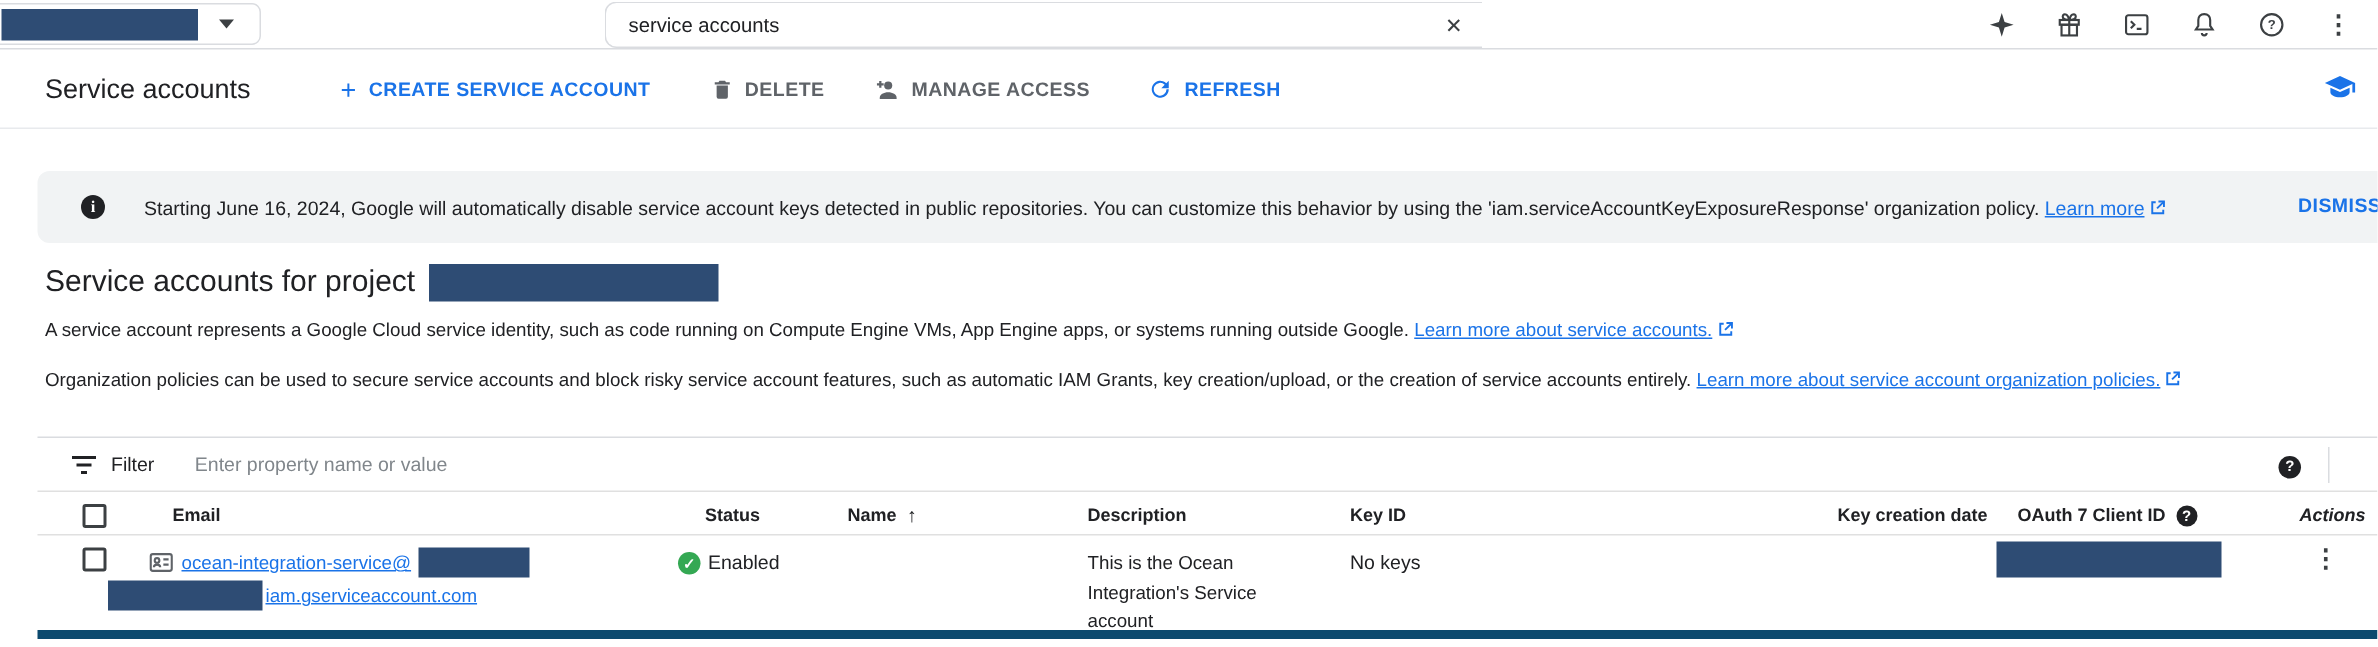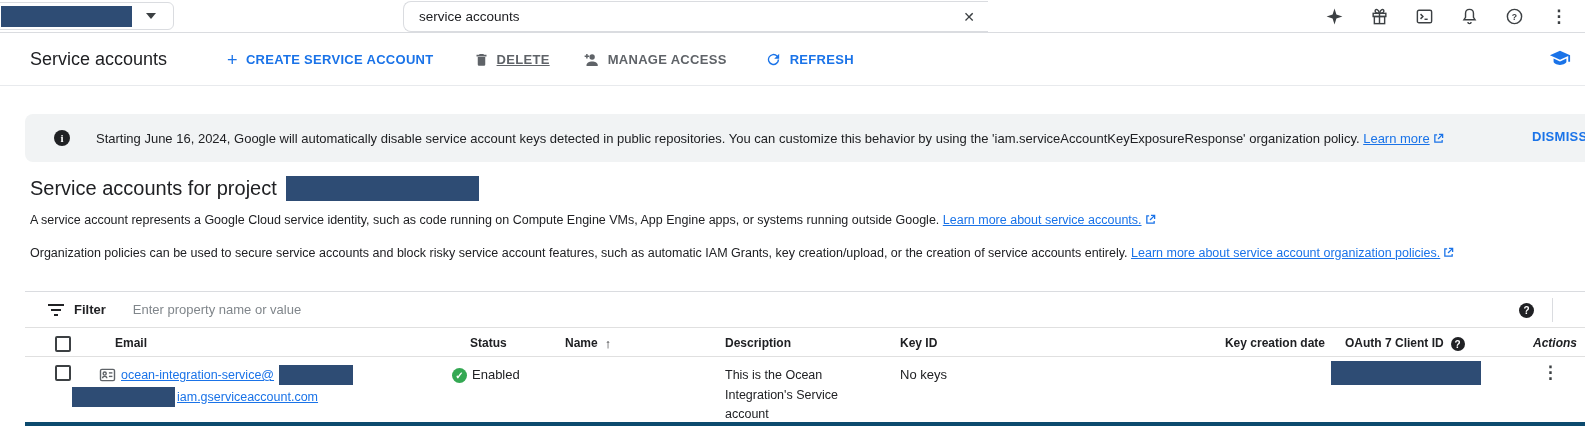--- a/index.html
+++ b/index.html
@@ -24,21 +24,21 @@
   .dots-v { font-size:17px; font-weight:bold; color:#3c4043; line-height:17px; }
 
   
   .toolbar { position:absolute; top:34px; left:0; right:0; height:52px; display:flex; align-items:center; border-bottom:1px solid #e8eaed; background:#fff; padding:0 14px 0 30px; }
   .page-title { font-size:18px; font-weight:400; color:#202124; }
   .tb-btn { background:none; border:none; cursor:pointer; display:flex; align-items:center; gap:8px; font-family:"Liberation Sans",sans-serif; font-size:13px; font-weight:bold; letter-spacing:.3px; }
   .tb-btn.blue { color:#1a73e8; }
   .tb-btn.gray { color:#5f6368; }
   .plus-glyph { font-size:18px; font-weight:400; line-height:18px; }
   .btn-create { margin-left:60px; }
-  .btn-delete { margin-left:40px;text-decoration:underline; }
+  .btn-delete { margin-left:40px; }
   .btn-manage { margin-left:32px; }
   .btn-refresh { margin-left:38px; }
   .learn-btn { margin-left:auto; background:none; border:none; cursor:pointer; }
 
   
   .banner { position:absolute; left:25px; right:-12px; top:114px; height:48px; background:#f1f3f4; border-radius:8px; display:flex; align-items:center; }
   .info-icon { width:16px; height:16px; border-radius:50%; background:#202124; color:#fff; font-size:11px; font-weight:bold; display:inline-flex; align-items:center; justify-content:center; margin-left:29px; flex:none; font-family:"Liberation Serif",serif; }
   .banner-text { font-size:13px; color:#202124; margin-left:26px; white-space:nowrap; }
   .banner a, .desc a { color:#1a73e8; text-decoration:underline; cursor:pointer; }
   .ext-icon { margin-left:3px; vertical-align:-1px; }
@@ -48,21 +48,21 @@
   .section-heading { position:absolute; left:30px; top:176px; display:flex; align-items:center; }
   .section-heading h2 { font-size:20px; font-weight:400; color:#202124; }
   .redact-heading { width:193px; height:25px; margin-left:9px; }
   .desc { position:absolute; left:30px; font-size:12.5px; color:#202124; white-space:nowrap; }
   .p1 { top:213px; }
   .p2 { top:246px; }
 
   
   .table-card { position:absolute; left:25px; right:0; top:291px; border-top:1px solid #dadce0; background:#fff; }
   .filter-row { position:relative; height:36px; display:flex; align-items:center; padding-left:22px; border-bottom:1px solid #e0e0e0; }
-  .filter-label { font-size:13px; font-weight:bold; color:#202124; margin-left:9px; }
+  .filter-label { font-size:13px; font-weight:normal; color:#202124; margin-left:9px; }
   .filter-input { border:none; outline:none; margin-left:27px; font-family:"Liberation Sans",sans-serif; font-size:13px; color:#202124; width:600px; background:transparent; }
   .filter-input::placeholder { color:#80868b; }
   .help-filled { width:15px; height:15px; border-radius:50%; background:#202124; color:#fff; font-size:10px; font-weight:bold; display:inline-flex; align-items:center; justify-content:center; flex:none; }
   .filter-help { position:absolute; right:51px; top:10px; background:none; border:none; cursor:pointer; padding:0; }
   .filter-divider { position:absolute; right:32px; top:6px; width:1px; height:24px; background:#dadce0; }
 
   .grid { display:grid; grid-template-columns:60px 360px 95px 160px 175px 320px 130px 180px minmax(0,1fr); }
   .thead { height:29px; border-bottom:1px solid #e0e0e0; }
   .thead .cell { font-size:12px; font-weight:bold; color:#202124; padding-top:8px; white-space:nowrap; overflow:hidden; }
   .cb { width:16px; height:16px; border:2px solid #3c4043; border-radius:2px; background:#fff; display:inline-block; cursor:pointer; }
@@ -71,21 +71,21 @@
   .c-status { padding-left:25px; }
   .c-name { padding-left:25px; display:flex; align-items:flex-start; gap:7px; }
   .sort-arrow { font-size:13px; font-weight:400; }
   .c-descr { padding-left:25px; }
   .c-keyid { padding-left:25px; }
   .c-keydate { padding-left:20px;text-align:right; }
   .c-oauth { padding-left:20px; display:flex; align-items:flex-start; gap:7px; }
   .c-oauth .help-filled { width:14px; height:14px; margin-top:1px; }
   .c-actions { text-align:right; padding-right:8px;font-style:italic; }
 
-  .trow { height:69px; border-bottom:4px solid #0c4a6e; font-size:12.5px; }
+  .trow { height:69px; border-bottom:6px solid #0c4a6e; font-size:12.5px; }
   .trow .c-check { padding-top:8px; }
   .email-cell { padding-left:14px; padding-top:8px; }
   .email-line1 { display:flex; align-items:center; gap:5px; }
   .email-line1 a, .email-line2 a { color:#1a73e8; text-decoration:underline; font-size:12.5px; cursor:pointer; white-space:nowrap; }
   .redact-email1 { width:74px; height:20px; }
   .email-line2 { margin-top:2px; margin-left:-27px; display:flex; align-items:center; gap:2px; }
   .redact-email2 { width:103px; height:20px; }
   .status-cell { padding-left:7px; padding-top:10px; display:flex; align-items:flex-start; gap:5px; font-size:13px; }
   .check-circle { width:15px; height:15px; border-radius:50%; background:#34a853; color:#fff; font-size:10px; font-weight:bold; display:inline-flex; align-items:center; justify-content:center; flex:none; margin-top:1px; }
   .descr-cell { padding-left:25px; padding-top:9px; }

